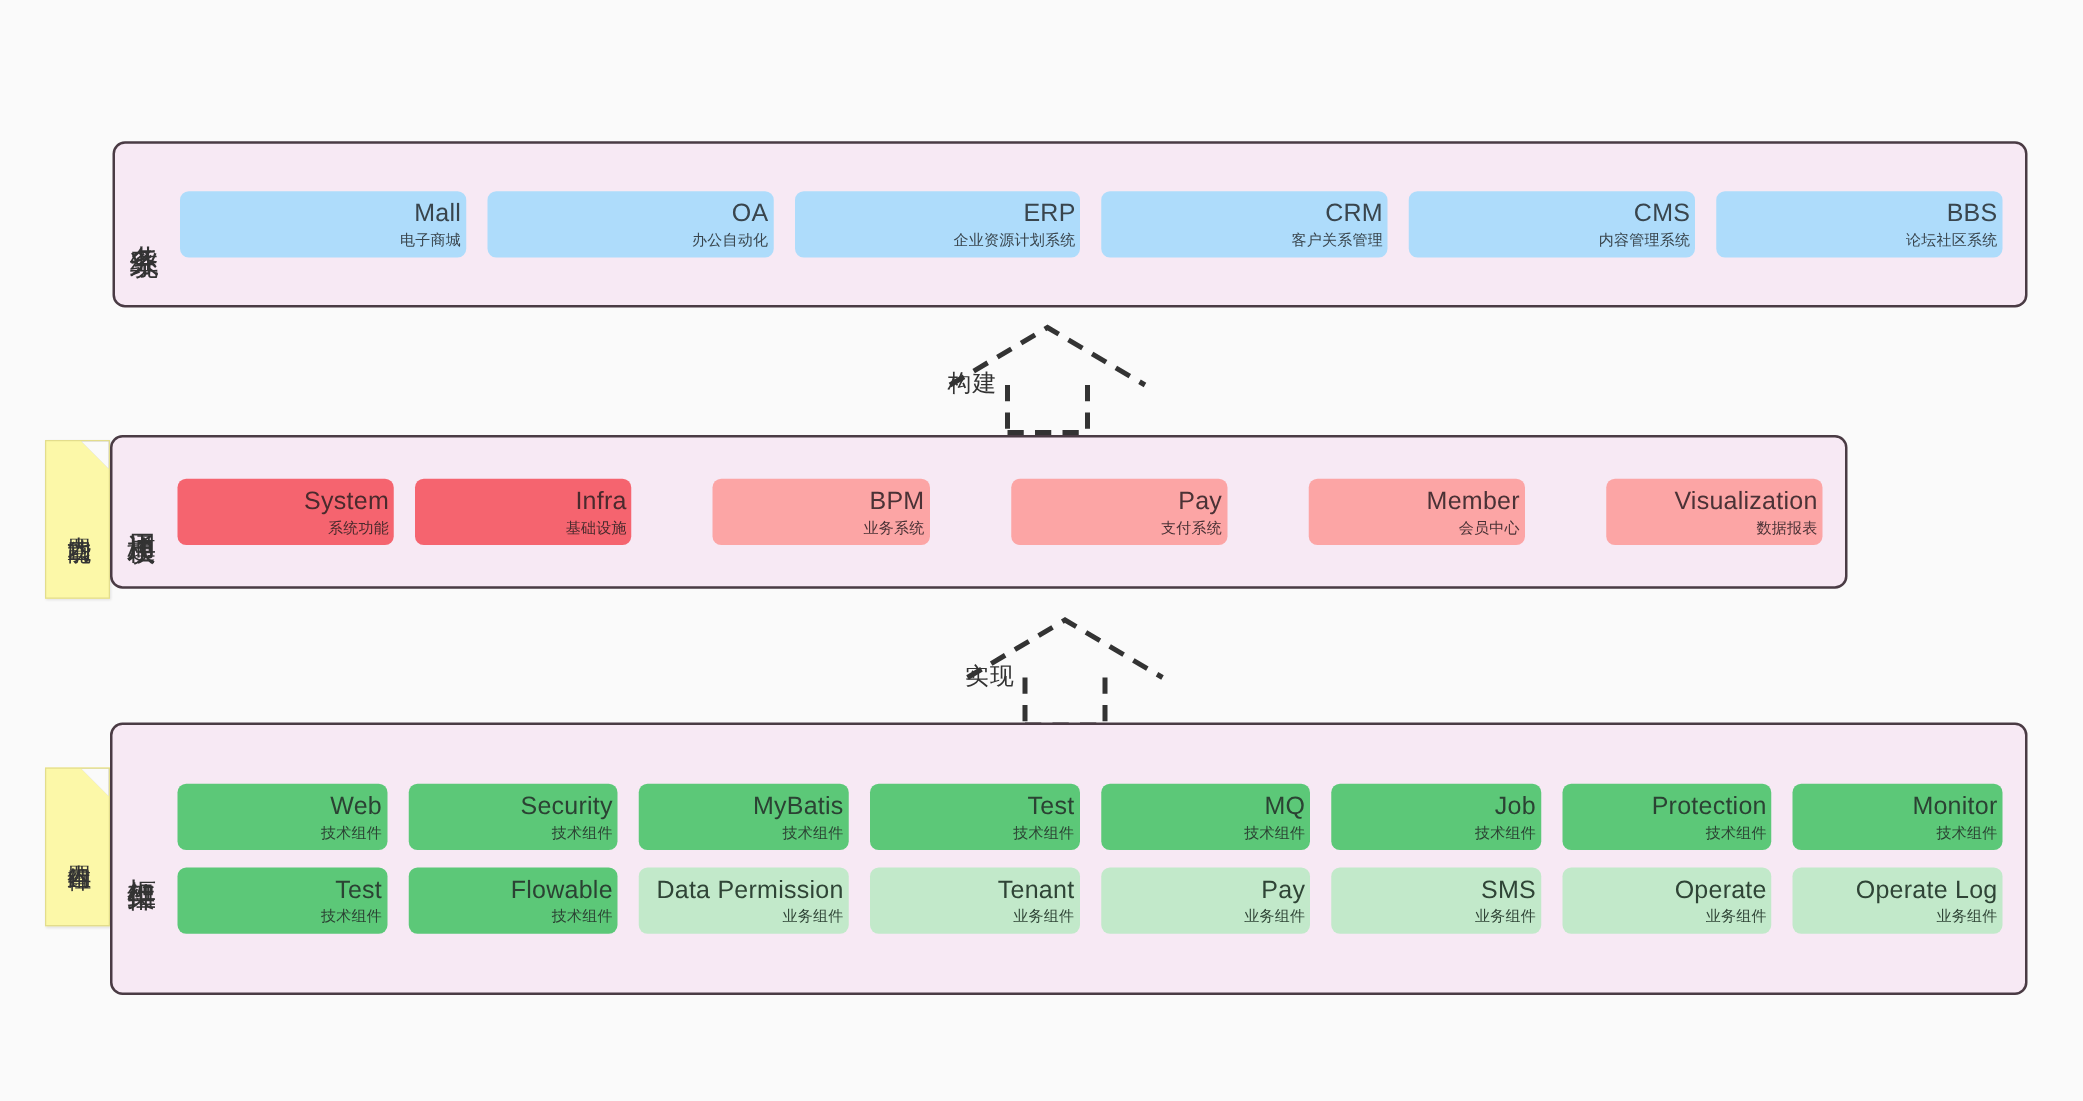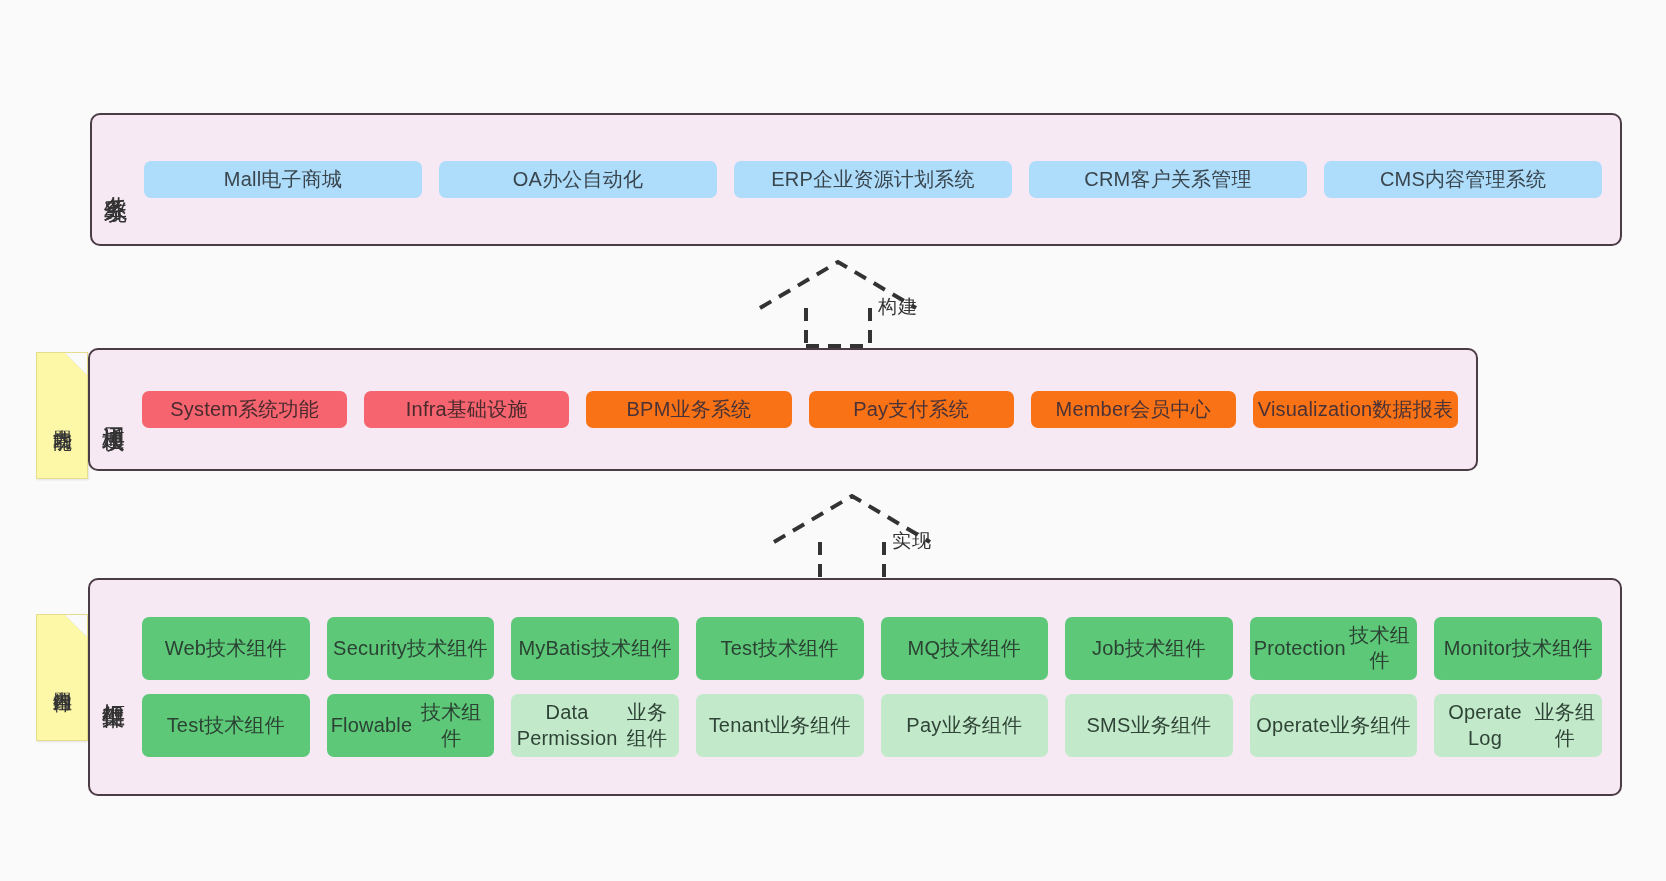--- a/index.html
+++ b/index.html
@@ -62,41 +62,41 @@
   .row {
     display: flex;
     gap: 17px;
     justify-content: space-between;
   }
 
   .card {
     flex: 1 1 0;
     border-radius: 7px;
     display: flex;
-    flex-direction: row;
-    align-items: center;
+    flex-direction: column;
+    align-items: flex-end;
     justify-content: center;
     text-align: center;
     box-sizing: border-box;
     padding: 6px 4px;
     line-height: 1.28;
   }
   .card .name {
     font-size: 20px;
     letter-spacing: 0.2px;
   }
   .card .sub {
-    font-size: 20px;
+    font-size: 12px;
     letter-spacing: 0.2px;
   }
 
   
   .c-blue       { background: #aedcfb; color: #39454d; }
   .c-red        { background: #f5646f; color: #4a2a2d; }
-  .c-pink       { background: #f97316; color: #4a3236; }
+  .c-pink       { background: #fca5a5; color: #4a3236; margin-left: 48px; }
   .c-green      { background: #5cc878; color: #2b4233; }
   .c-lightgreen { background: #c2e9ca; color: #2f4436; }
 
   
   .sticky {
     position: absolute;
     background: #fcf8a8;
     border: 1px solid #e3dd8c;
     box-sizing: border-box;
     display: flex;
@@ -129,21 +129,21 @@
   .arrow {
     position: absolute;
     width: 160px;
     height: 100px;
   }
   .arrow svg { display: block; overflow: visible; }
   .arrow-label {
     position: absolute;
     left: 0; right: 0;
     top: 36px;
-    text-align: right;
+    text-align: left;
     font-size: 19px;
     color: #333;
     letter-spacing: 1px;
   }
 </style>
 </head>
 <body>
 
 <div class="canvas">
 
@@ -163,20 +163,24 @@
           <span class="name">ERP</span>
           <span class="sub">企业资源计划系统</span>
         </div>
         <div class="card c-blue">
           <span class="name">CRM</span>
           <span class="sub">客户关系管理</span>
         </div>
         <div class="card c-blue">
           <span class="name">CMS</span>
           <span class="sub">内容管理系统</span>
+        </div>
+        <div class="card c-blue">
+          <span class="name">BBS</span>
+          <span class="sub">论坛社区系统</span>
         </div>
       </div>
     </div>
   </div>
 
   <div class="arrow" style="left:758px; top:258px;">
     <svg width="160" height="90" viewBox="0 0 160 90" aria-hidden="true">
       <g fill="none" stroke="#333333" stroke-width="4" stroke-dasharray="13 9" stroke-linecap="butt">
         <path d="M2 50 L80 4 L158 50"></path>
         <path d="M48 50 L48 90"></path>

